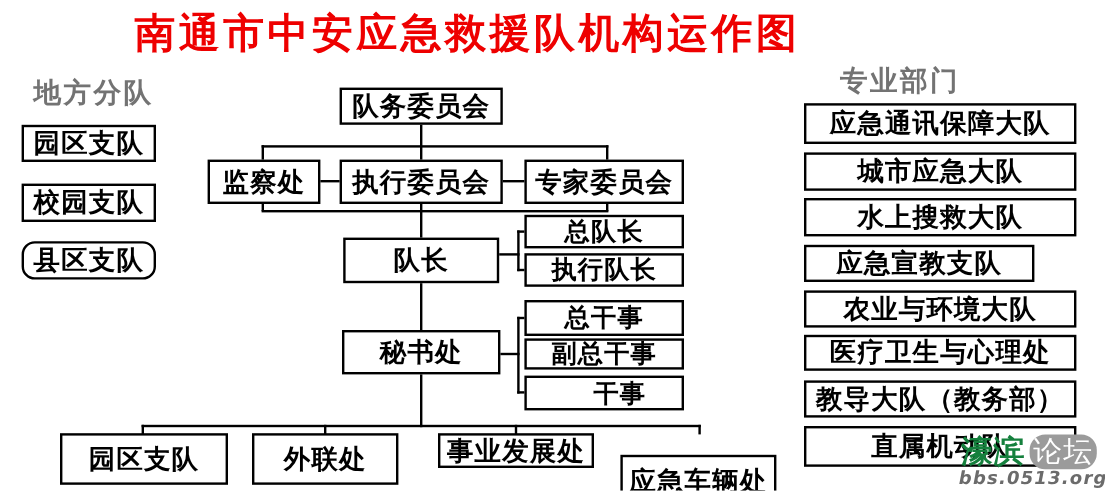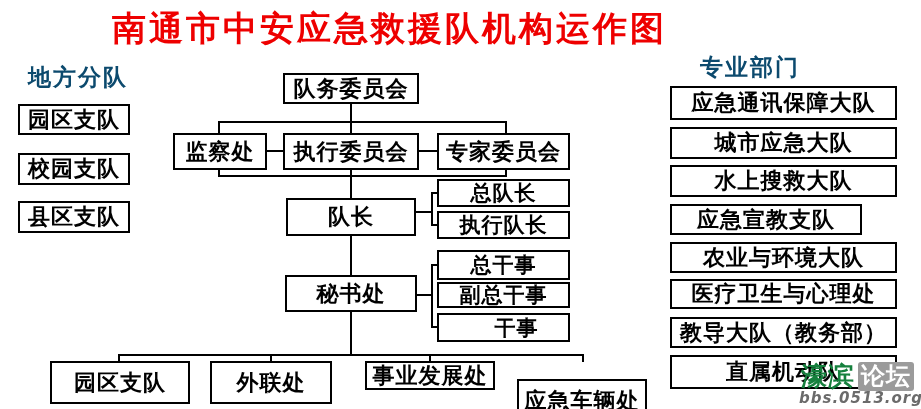--- a/index.html
+++ b/index.html
@@ -5,33 +5,33 @@
   html,body{margin:0;padding:0;background:#fff;}
   #canvas{
     position:relative;width:921px;height:409px;background:#ffffff;overflow:hidden;
     font-family:"DejaVu Serif","Liberation Serif",serif;font-weight:bold;color:#000;
   }
   .title{
     position:absolute;left:112px;top:6px;width:610px;height:44px;
     text-align:left;font-size:34px;letter-spacing:3px;color:#ee0000;line-height:44px;
   }
   .seclabel{
-    position:absolute;color:#0c4a6e;font-size:23px;letter-spacing:2px;white-space:nowrap;
+    position:absolute;color:#737373;font-size:23px;letter-spacing:2px;white-space:nowrap;
   }
   .lbl-left{left:28px;top:62px;}
   .lbl-right{left:700px;top:52px;}
   .node{
     position:absolute;border:2px solid #000;background:#fff;
     display:flex;align-items:center;justify-content:center;
     font-size:22px;white-space:nowrap;letter-spacing:1px;box-sizing:border-box;
   }
   
   .n-l0{left:18px;top:104px;width:112px;height:31px;}
   .n-l1{left:18px;top:153px;width:112px;height:32px;}
-  .n-l2{left:18px;top:201px;width:112px;height:32px;}
+  .n-l2{left:18px;top:201px;width:112px;height:32px;border-radius:11px;}
   
   .n-r0{left:670px;top:86px;width:227px;height:34px;}
   .n-r1{left:670px;top:127px;width:227px;height:32px;}
   .n-r2{left:670px;top:165px;width:227px;height:32px;}
   .n-r3{left:670px;top:204px;width:192px;height:31px;}
   .n-r4{left:670px;top:242px;width:227px;height:31px;}
   .n-r5{left:670px;top:279px;width:227px;height:30px;}
   .n-r6{left:670px;top:317px;width:227px;height:31px;}
   .n-r7{left:670px;top:355px;width:227px;height:34px;}
   
@@ -50,22 +50,22 @@
   .n-b0{left:50px;top:361px;width:140px;height:43px;}
   .n-b1{left:210px;top:361px;width:122px;height:43px;}
   .n-b2{left:365px;top:361px;width:130px;height:29px;}
   .n-b3{left:517px;top:361px;width:130px;height:43px;margin-top:18px;}
   
   .ln{position:absolute;background:#000;display:block;}
   
   .wm{position:absolute;left:801px;top:359px;display:flex;align-items:center;gap:3px;
       font-family:"DejaVu Sans","Liberation Sans",sans-serif;}
   .wm-name{color:#15803d;font-size:26px;font-weight:bold;letter-spacing:1px;}
-  .wm-tag{background:#9b9b9b;color:#ffffff;font-size:24px;font-weight:bold;
-          padding:0 3px;border-radius:3px;line-height:29px;letter-spacing:1px;}
+  .wm-tag{background:#9b9b9b;color:#ffffff;font-size:24px;font-weight:normal;
+          padding:0 3px;border-radius:13px;line-height:29px;letter-spacing:1px;}
   .wm-url{position:absolute;left:799px;top:389px;color:#6b6b6b;font-size:15px;
           font-weight:bold;font-style:italic;letter-spacing:1px;
           font-family:"DejaVu Sans","Liberation Sans",sans-serif;}
 </style>
 </head>
 <body>
 
 <div id="canvas">
 
   <div class="title">南通市中安应急救援队机构运作图</div>

